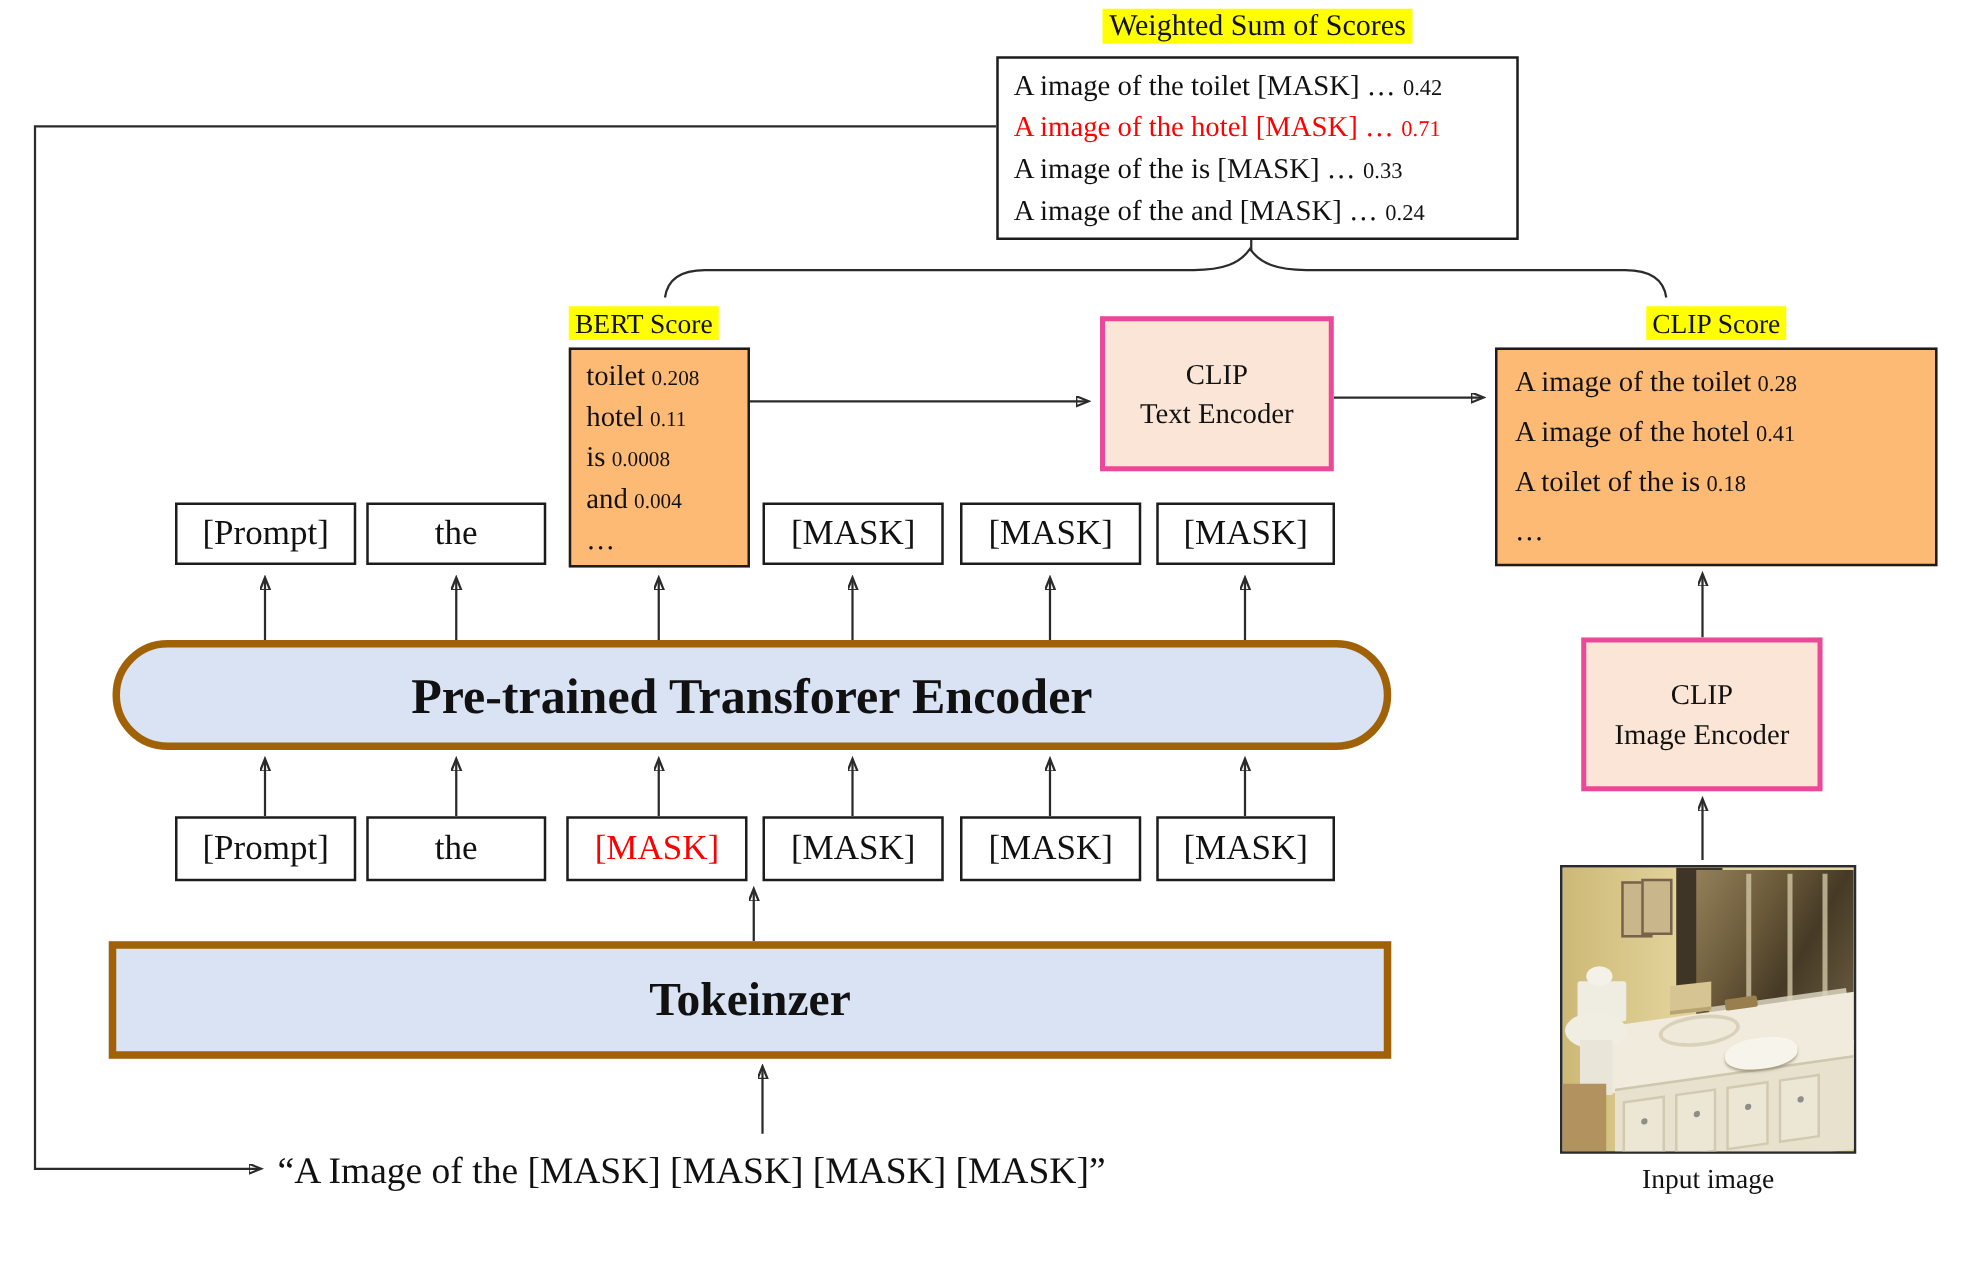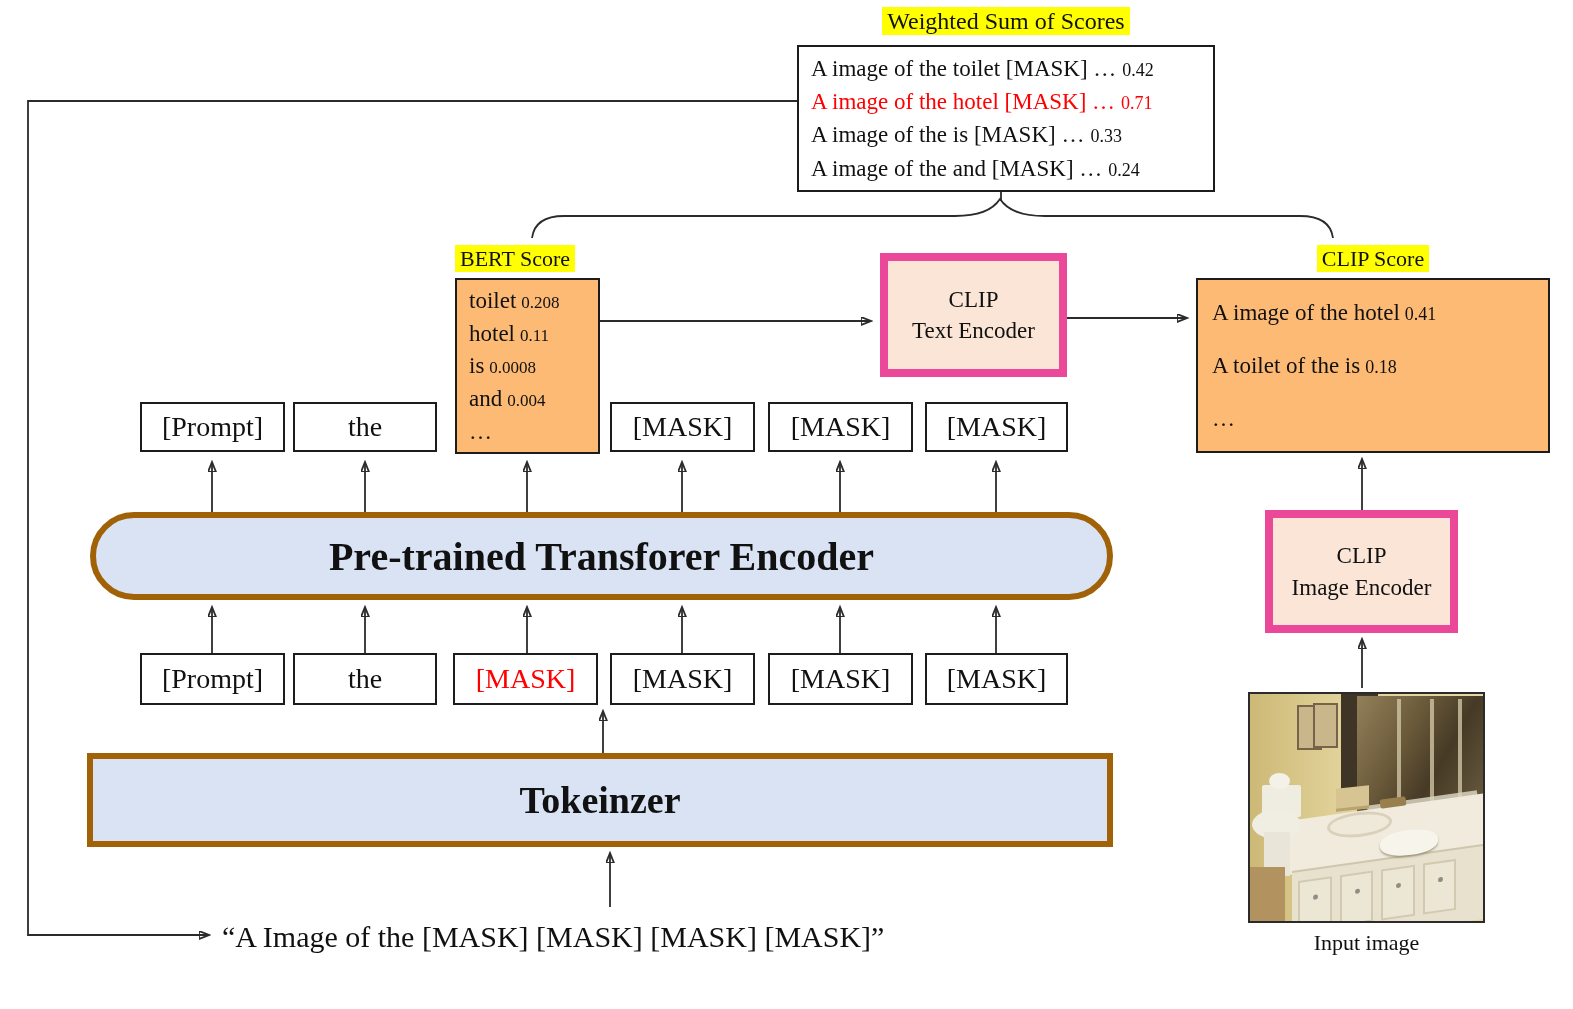--- a/index.html
+++ b/index.html
@@ -21,21 +21,21 @@
 
   .bert-label-wrap{left:455px;top:246px;}
   .score-box{border:2px solid #1c1c1c;background:#fdba74;box-sizing:border-box;}
   .bert-box{left:455px;top:278px;width:145px;height:176px;padding:8px 12px;
     display:flex;flex-direction:column;justify-content:space-between;}
   .bert-row{font-size:23px;white-space:nowrap;line-height:1.1;}
   .bert-row .num{font-size:17px;margin-left:5px;}
 
   .topk-note{left:608px;top:248px;width:240px;text-align:center;font-size:22px;line-height:1.25;}
 
-  .peach{background:#fbe5d6;border:8px solid #ec4899;box-sizing:border-box;
+  .peach{background:#fbe5d6;border:4px solid #ec4899;box-sizing:border-box;
     display:flex;flex-direction:column;align-items:center;justify-content:center;font-size:23px;line-height:1.35;text-align:center;}
   .clip-text{left:880px;top:253px;width:187px;height:124px;}
   .clip-image{left:1265px;top:510px;width:193px;height:123px;}
 
   .clipscore-label-wrap{left:1196px;top:246px;width:354px;text-align:center;}
   .clip-box{left:1196px;top:278px;width:354px;height:175px;padding:6px 14px;
     display:flex;flex-direction:column;justify-content:space-around;}
   .clip-row{font-size:23px;white-space:nowrap;line-height:1.1;}
   .clip-row .num{font-size:18px;margin-left:5px;}
 
@@ -144,20 +144,21 @@
 
   <div class="abs peach clip-text">
     <div>CLIP</div>
     <div>Text Encoder</div>
   </div>
 
   <div class="abs clipscore-label-wrap">
     <span class="hl small">CLIP Score</span>
   </div>
   <div class="abs score-box clip-box">
+    <div class="clip-row"><span>A image of the toilet</span><span class="num">0.28</span></div>
     <div class="clip-row"><span>A image of the hotel</span><span class="num">0.41</span></div>
     <div class="clip-row"><span>A toilet of the is</span><span class="num">0.18</span></div>
     <div class="clip-row">…</div>
   </div>
 
   <div class="token" style="left:140px;top:402px;width:145px;">[Prompt]</div>
   <div class="token" style="left:293px;top:402px;width:144px;">the</div>
   <div class="token" style="left:610px;top:402px;width:145px;">[MASK]</div>
   <div class="token" style="left:768px;top:402px;width:145px;">[MASK]</div>
   <div class="token" style="left:925px;top:402px;width:143px;">[MASK]</div>

